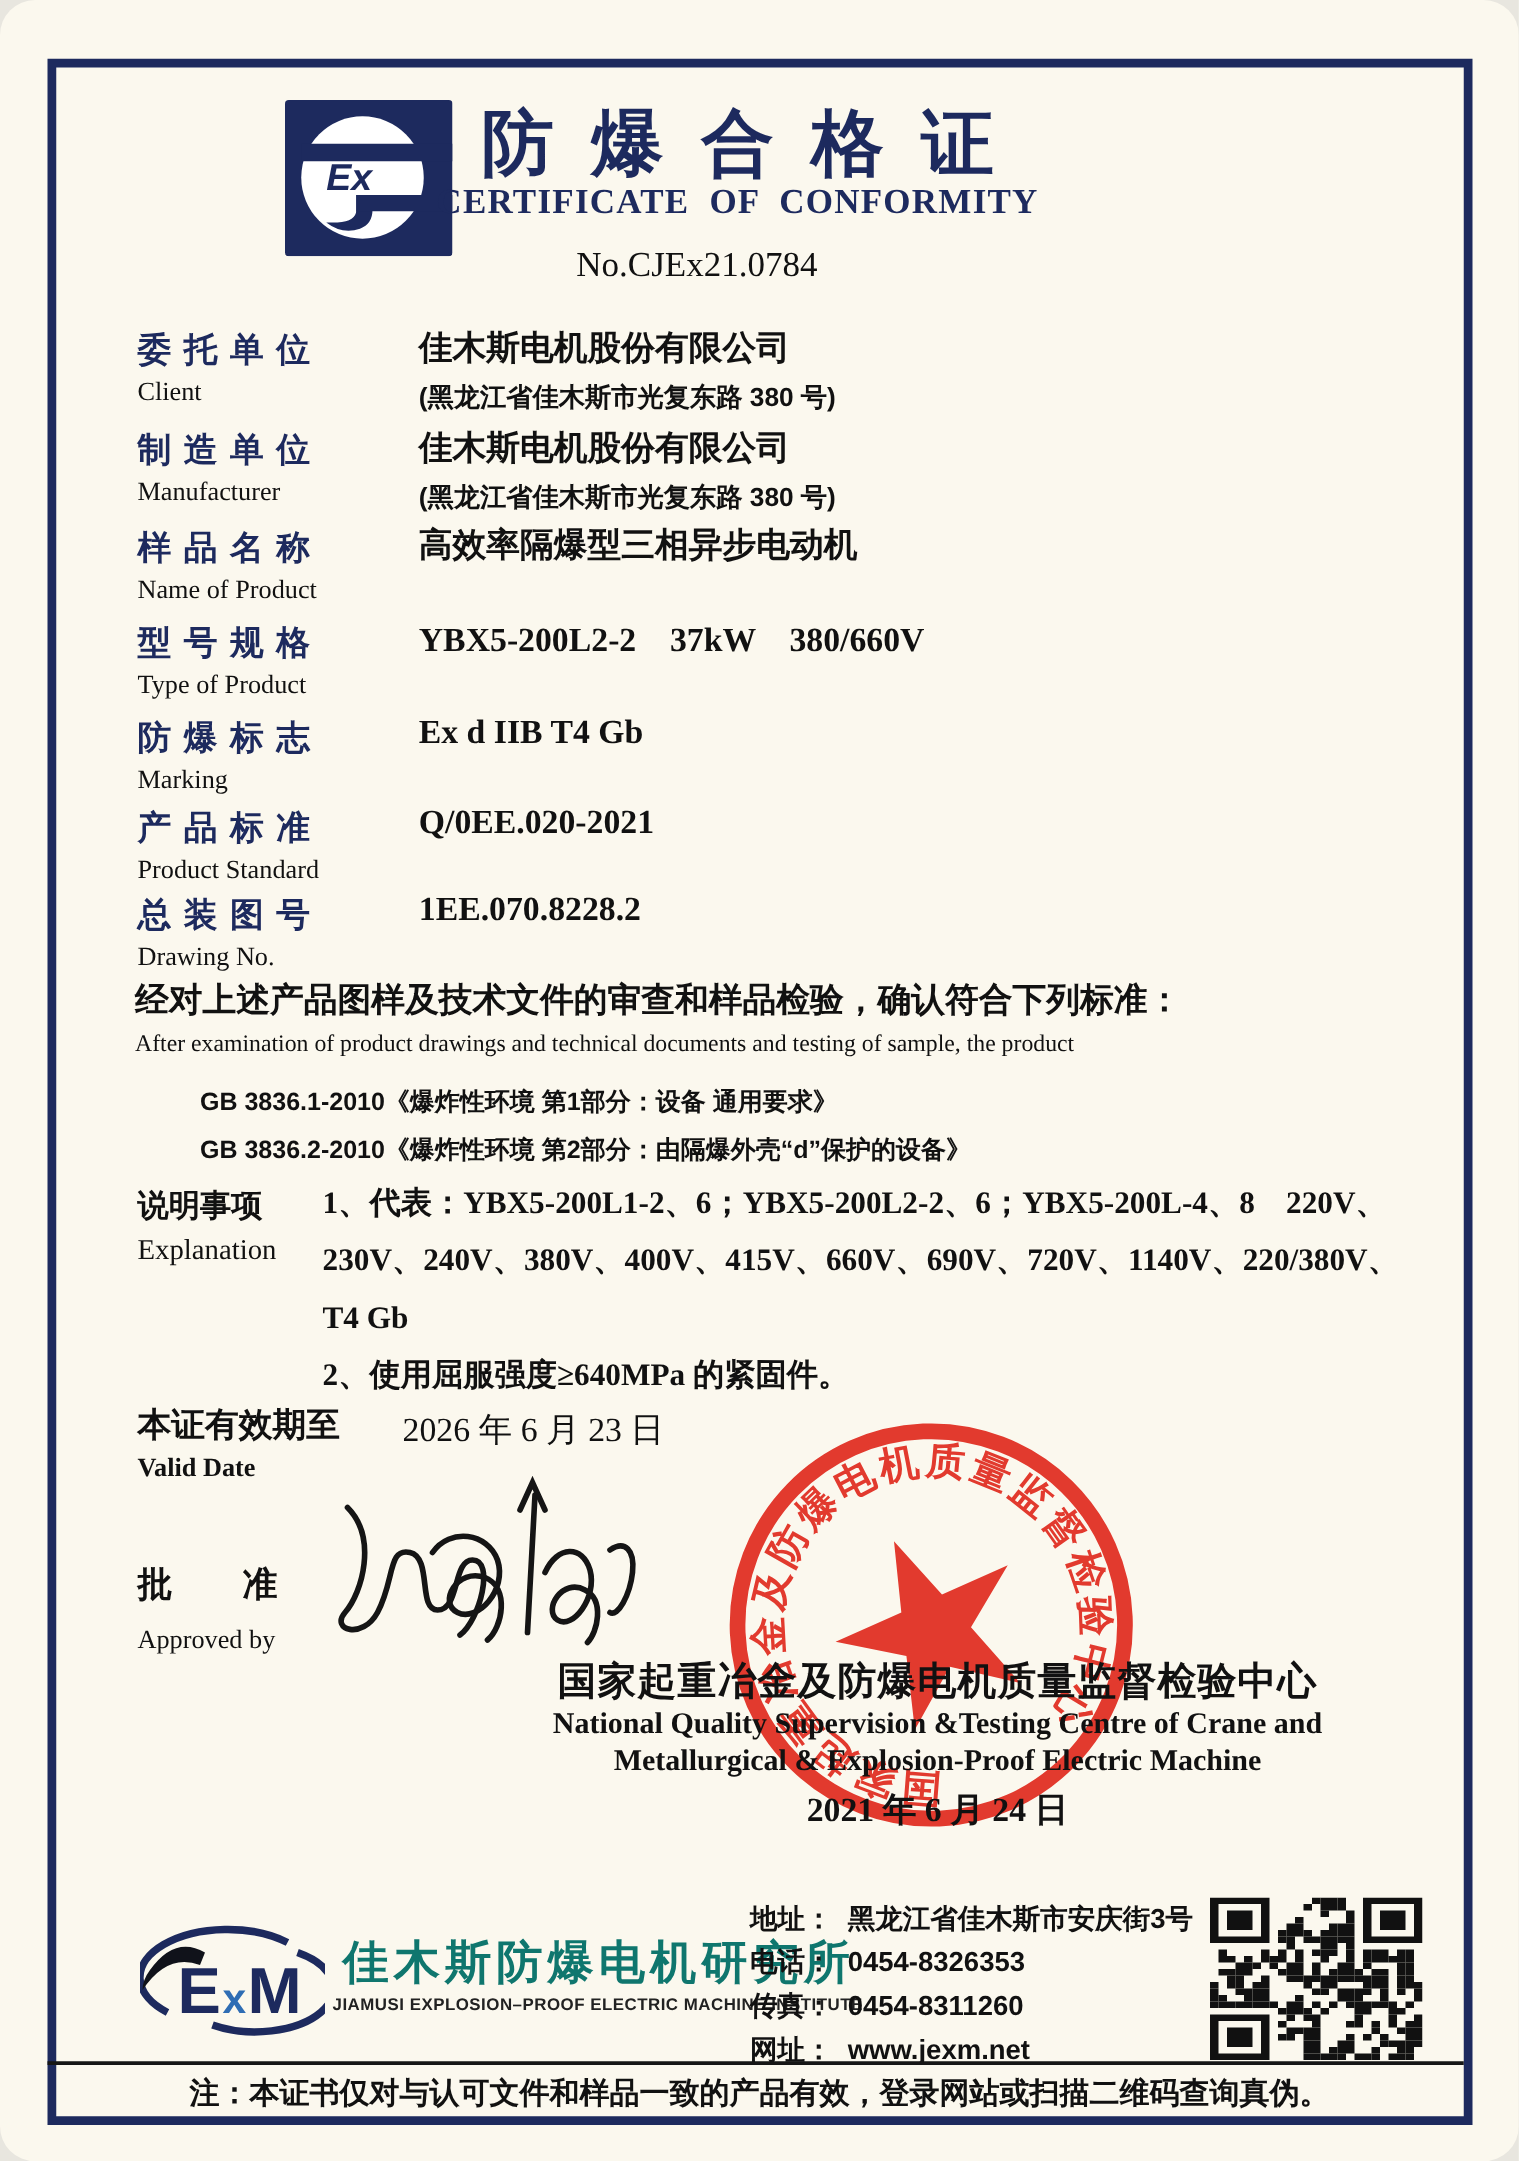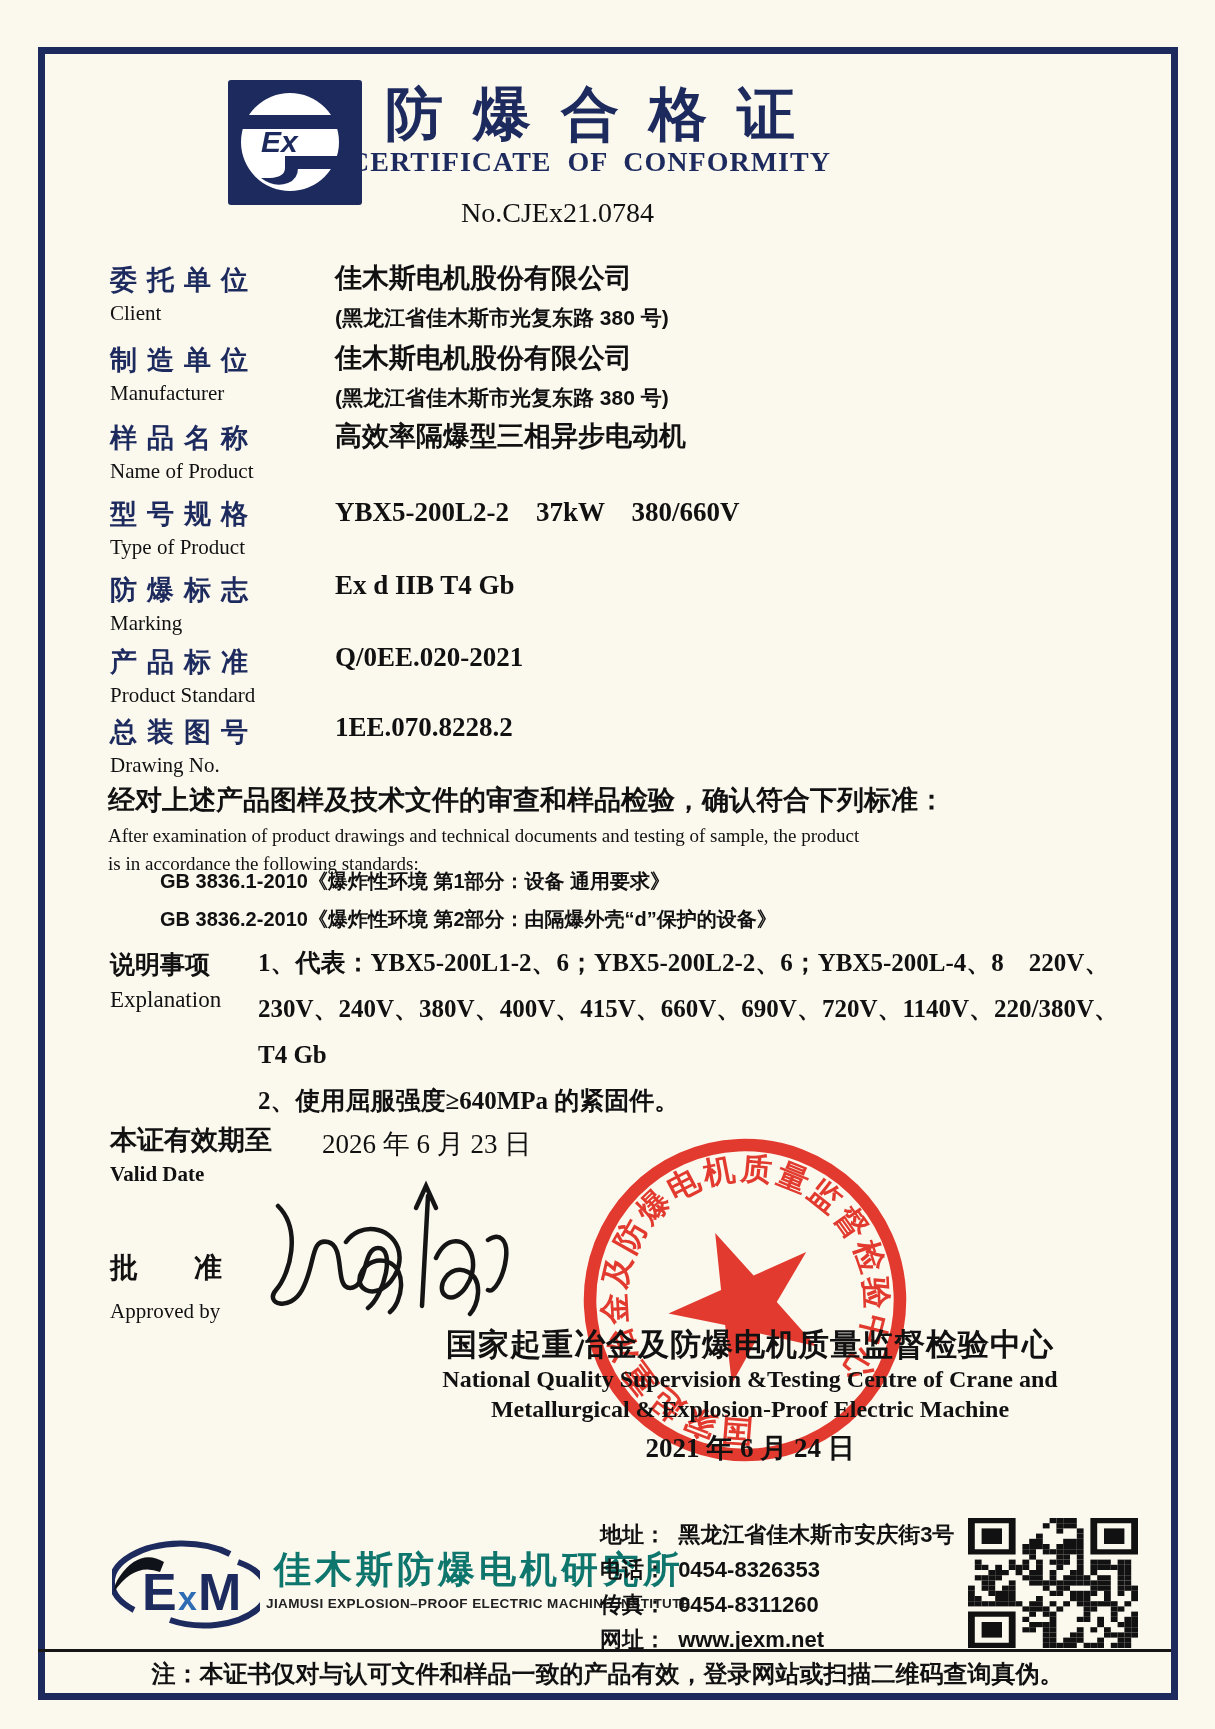--- a/index.html
+++ b/index.html
@@ -1,20 +1,20 @@
 <!DOCTYPE html>
 <html><head>
 <meta charset="utf-8">
 <style>
   html,body{margin:0;padding:0;}
   body{background:#e8e6df;}
   .page{
     position:relative; width:1215px; height:1729px; margin:0 auto;
     background:#fbf8ee; overflow:hidden;
-    font-family:"Liberation Sans", sans-serif; color:#111;
+    font-family:"Liberation Sans", sans-serif; color:#111;border-radius:28px;
   }
   .frame{
     position:absolute; left:38px; top:47px; width:1126px; height:1639px;
     border:7px solid #1d2a5e; background:transparent; pointer-events:none;
   }
   .abs{position:absolute;}
   .navy{color:#1d2a5e;}
   .serif{font-family:"Liberation Serif", serif;}
   .title-cn{
     left:320px; top:76px; width:540px; text-align:center;
@@ -130,21 +130,20 @@
     <div class="field-label-en">Drawing No.</div>
   </div>
   <div class="abs" style="left:335px; top:712px;">
     <div class="field-value serif">1EE.070.8228.2</div>
   </div>
 
   <div class="abs" style="left:108px; top:782px; width:1010px;">
     <div class="stmt-cn">经对上述产品图样及技术文件的审查和样品检验，确认符合下列标准：</div>
     <div class="stmt-en">
       <div>After examination of product drawings and technical documents and testing of sample, the product</div>
-      <div>is in accordance the following standards:</div>
     </div>
   </div>
 
   <div class="abs" style="left:160px; top:868px;">
     <div class="standard-line">GB 3836.1-2010《爆炸性环境 第1部分：设备 通用要求》</div>
     <div class="standard-line">GB 3836.2-2010《爆炸性环境 第2部分：由隔爆外壳“d”保护的设备》</div>
   </div>
 
   <div class="abs" style="left:110px; top:948px;">
     <div style="font-size:25px; font-weight:bold; white-space:nowrap;">说明事项</div>

